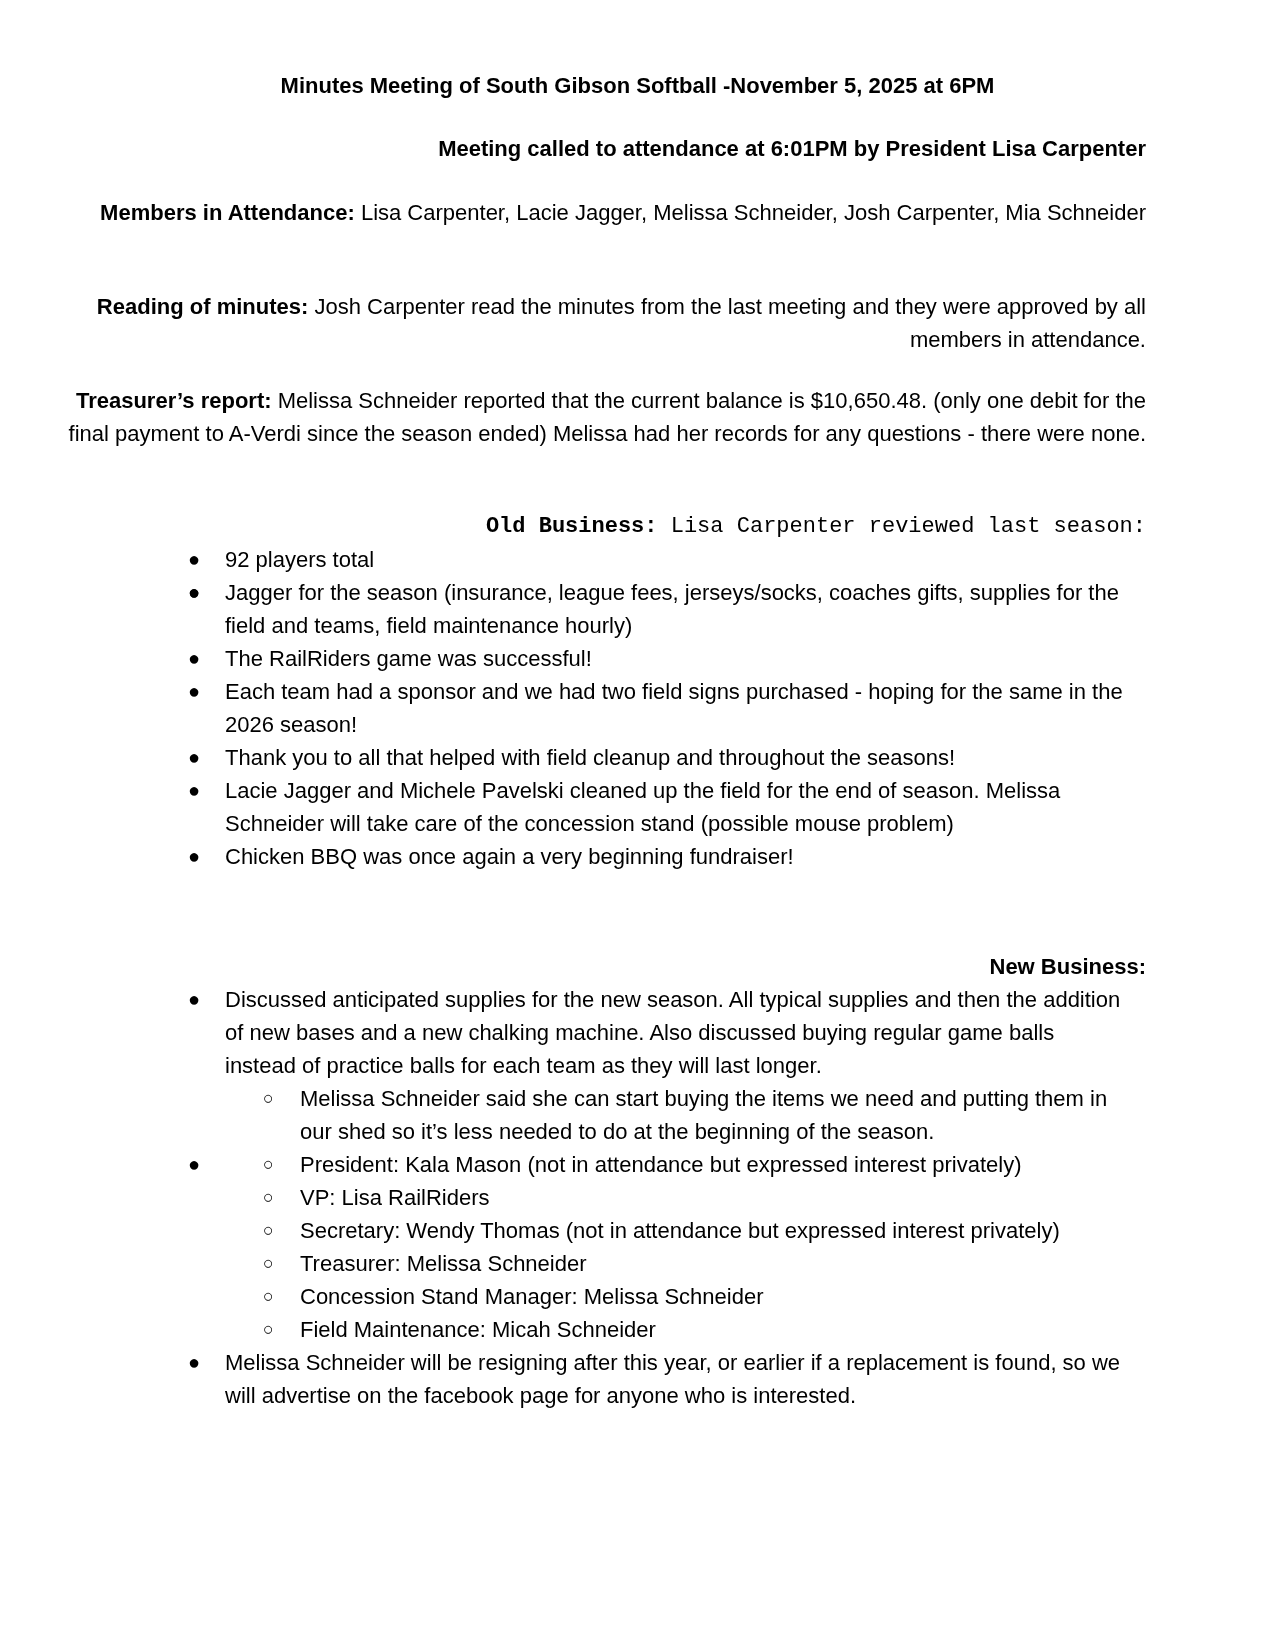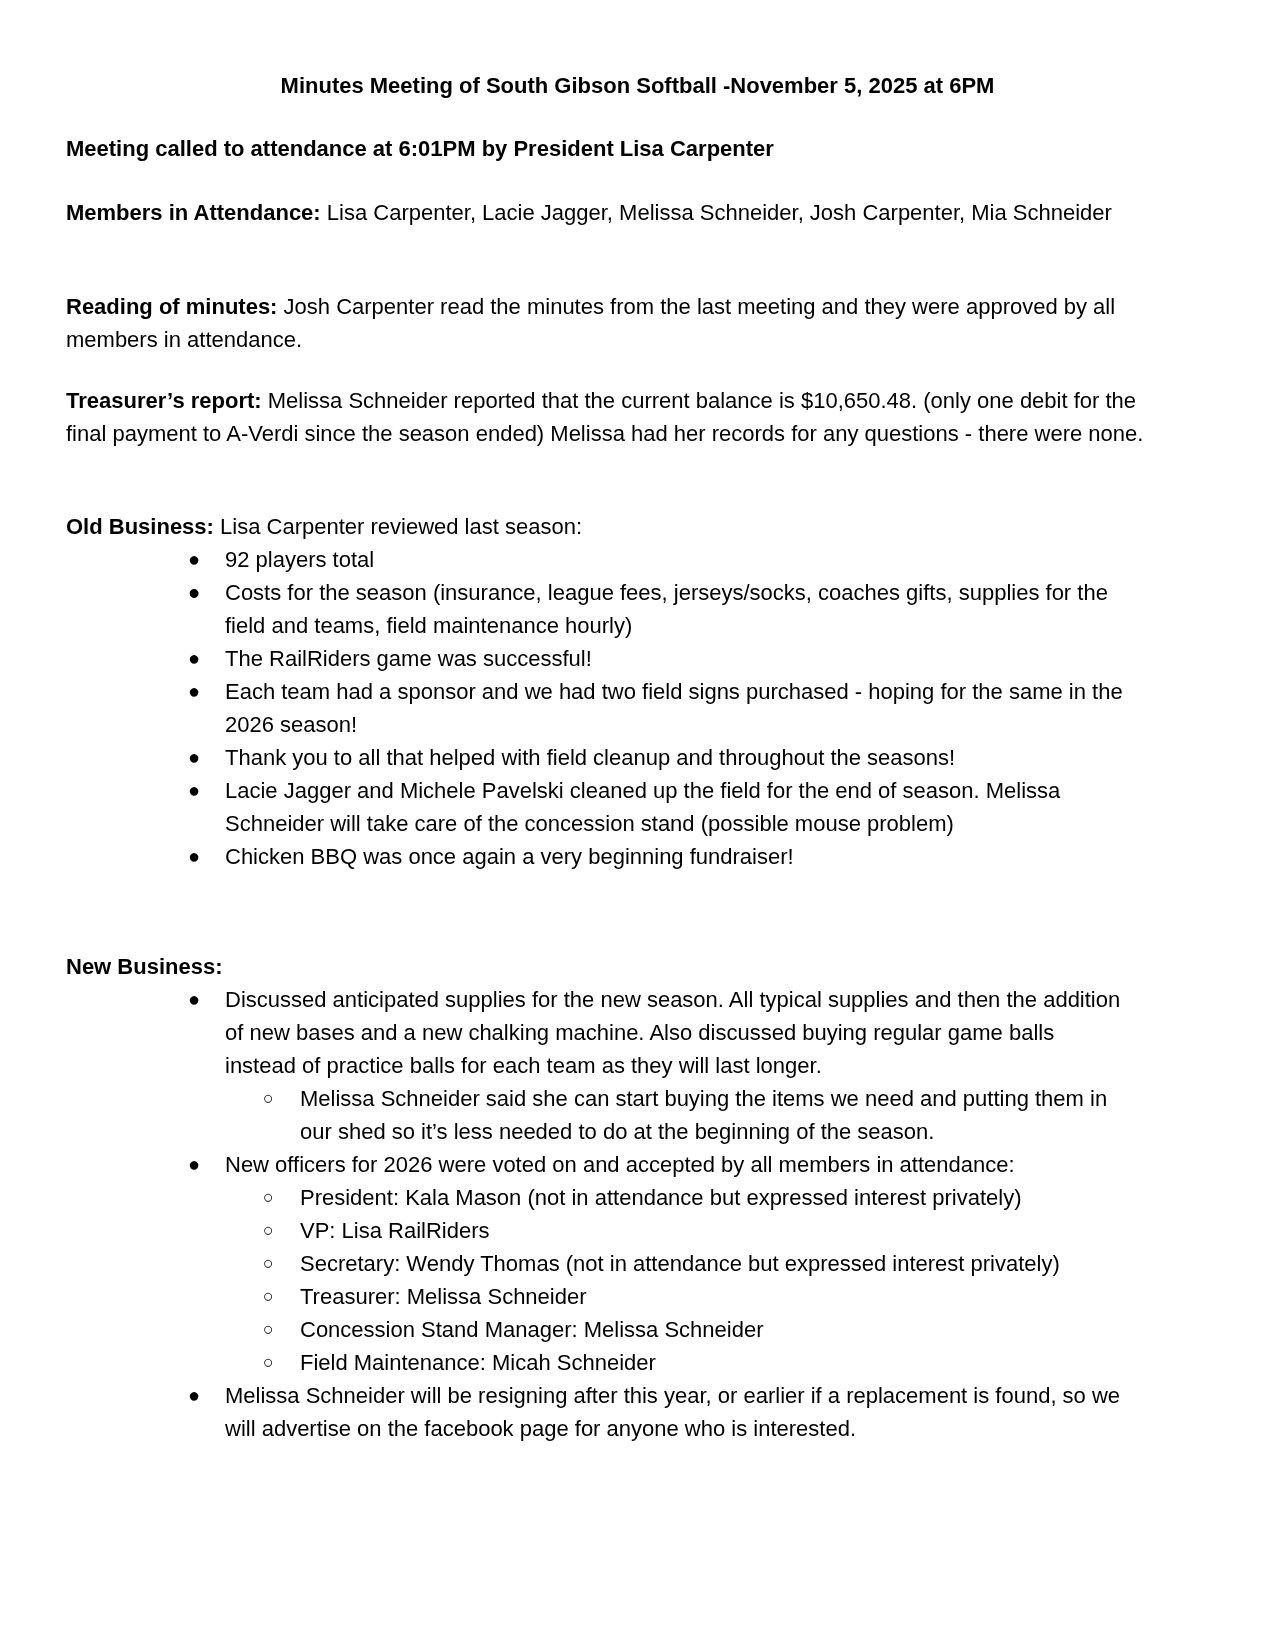--- a/index.html
+++ b/index.html
@@ -31,20 +31,21 @@
       font-weight: bold;
       font-size: 22px;
       line-height: 28px;
     }
     .block {
       position: absolute;
       left: 66px;
       width: 1080px;
       font-size: 22px;
       line-height: 33px;
+      text-align: right;
     }
     .bold {
       font-weight: bold;
     }
     ul.lvl1 {
       list-style: none;
       margin: 0;
       padding: 0;
       position: absolute;
       left: 0;
@@ -94,46 +95,46 @@
   </div>
 
   <div class="block" style="top:196px;">
     <span class="bold">Members in Attendance:</span><span> Lisa Carpenter, Lacie Jagger, Melissa Schneider, Josh Carpenter, Mia Schneider</span>
   </div>
 
   <div class="block" style="top:384px;">
     <span class="bold">Treasurer’s report:</span><span> Melissa Schneider reported that the current balance is $10,650.48. (only one debit for the final payment to A-Verdi since the season ended) Melissa had her records for any questions - there were none.</span>
   </div>
 
-  <div class="block" style="top:510px;">
+  <div class="block" style="top:510px;font-family:Liberation Mono, monospace;">
     <span class="bold">Old Business:</span><span> Lisa Carpenter reviewed last season:</span>
   </div>
 
   <ul class="lvl1" style="top:543px;">
     <li><span class="bullet">●</span><span>92 players total</span></li>
     <li><span class="bullet">●</span></li>
-    <li><span class="bullet">●</span><span>Costs for the season (insurance, league fees, jerseys/socks, coaches gifts, supplies for the field and teams, field maintenance hourly)</span></li>
+    <li><span class="bullet">●</span><span>Jagger for the season (insurance, league fees, jerseys/socks, coaches gifts, supplies for the field and teams, field maintenance hourly)</span></li>
     <li><span class="bullet">●</span><span>The RailRiders game was successful!</span></li>
     <li><span class="bullet">●</span><span>Each team had a sponsor and we had two field signs purchased - hoping for the same in the 2026 season!</span></li>
     <li><span class="bullet">●</span><span>Thank you to all that helped with field cleanup and throughout the seasons!</span></li>
     <li><span class="bullet">●</span><span>Lacie Jagger and Michele Pavelski cleaned up the field for the end of season. Melissa Schneider will take care of the concession stand (possible mouse problem)</span></li>
     <li><span class="bullet">●</span><span>Chicken BBQ was once again a very beginning fundraiser!</span></li>
   </ul>
 
   <div class="block bold" style="top:950px;">New Business:</div>
 
   <ul class="lvl1" style="top:983px;">
     <li>
       <span class="bullet">●</span><span>Discussed anticipated supplies for the new season. All typical supplies and then the addition of new bases and a new chalking machine. Also discussed buying regular game balls instead of practice balls for each team as they will last longer.</span>
       <ul class="lvl2">
         <li><span class="bullet">○</span><span>Melissa Schneider said she can start buying the items we need and putting them in our shed so it’s less needed to do at the beginning of the season.</span></li>
       </ul>
     </li>
     <li>
-      <span class="bullet">●</span><span>New officers for 2026 were voted on and accepted by all members in attendance:</span>
+      <span class="bullet">●</span>
       <ul class="lvl2">
         <li><span class="bullet">○</span><span>President: Kala Mason (not in attendance but expressed interest privately)</span></li>
         <li><span class="bullet">○</span><span>VP: Lisa RailRiders</span></li>
         <li><span class="bullet">○</span><span>Secretary: Wendy Thomas (not in attendance but expressed interest privately)</span></li>
         <li><span class="bullet">○</span><span>Treasurer: Melissa Schneider</span></li>
         <li><span class="bullet">○</span><span>Concession Stand Manager: Melissa Schneider</span></li>
         <li><span class="bullet">○</span><span>Field Maintenance: Micah Schneider</span></li>
       </ul>
     </li>
     <li>

